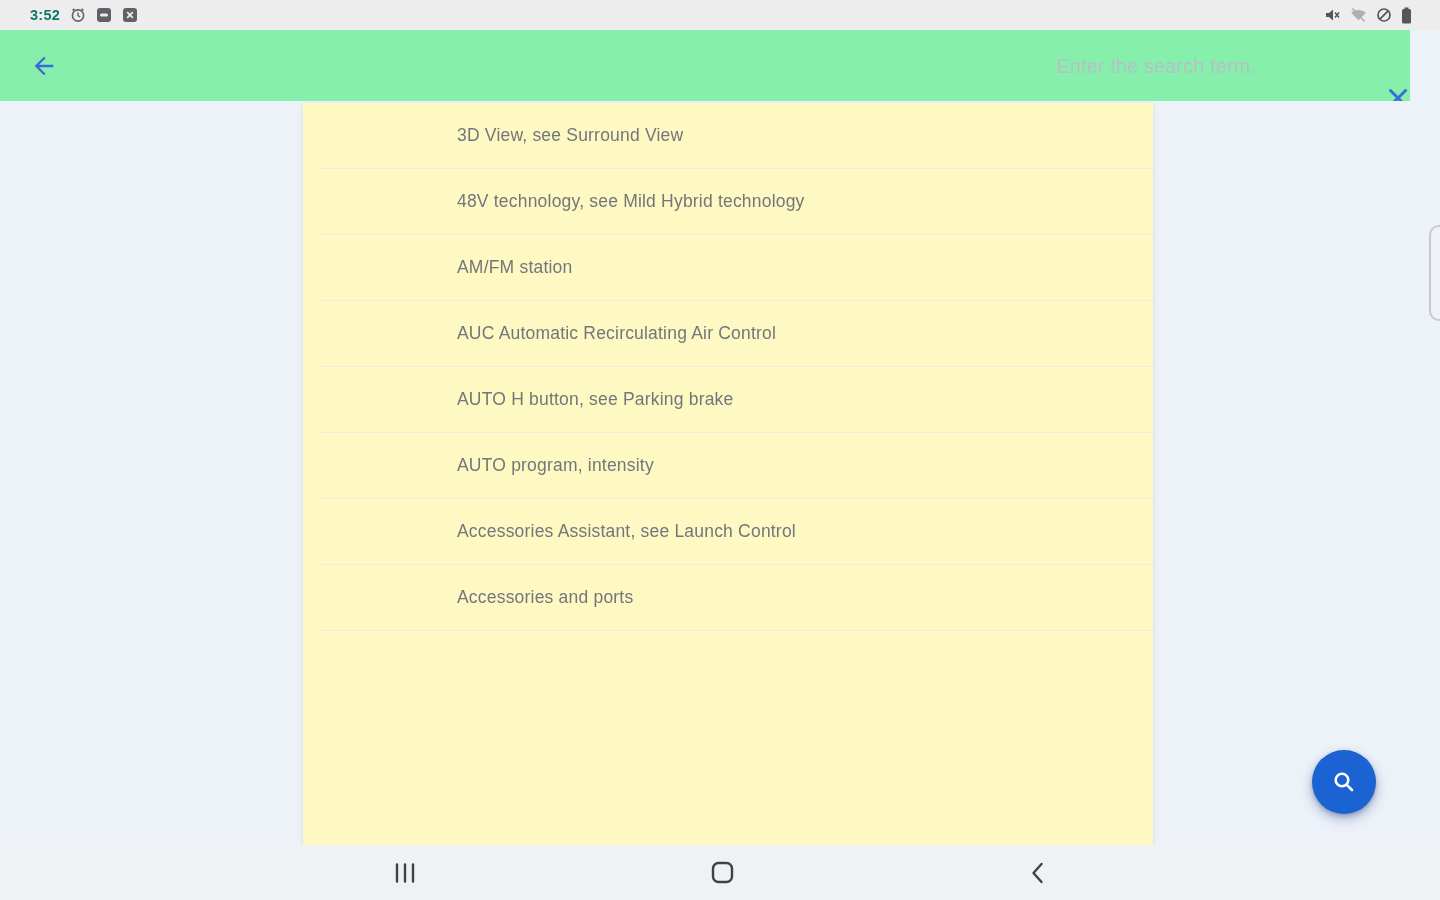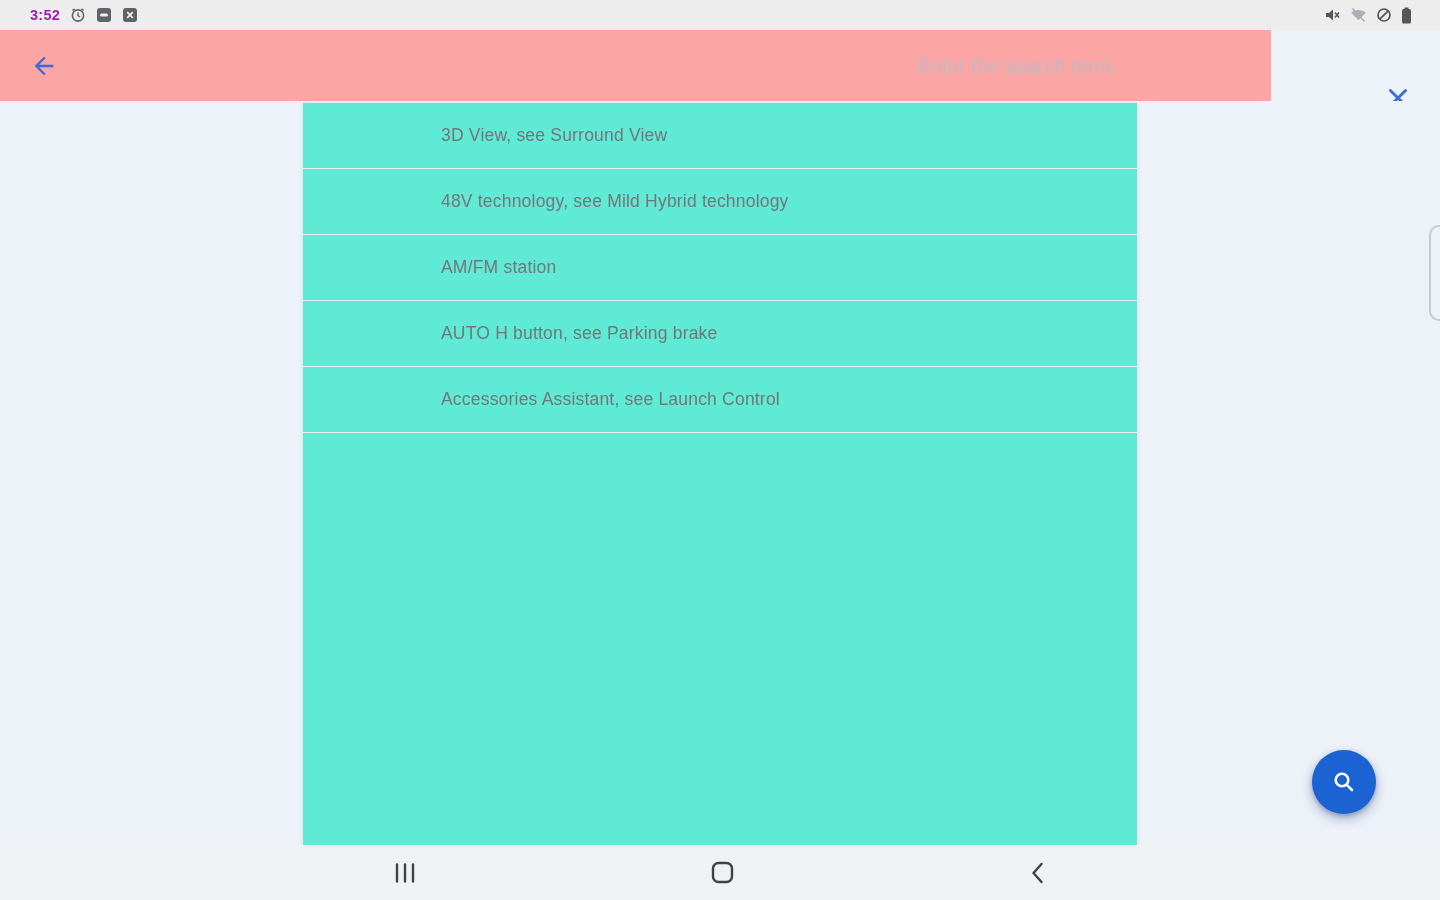--- a/index.html
+++ b/index.html
@@ -3,38 +3,38 @@
 <meta charset="utf-8">
 <style>
   html,body{margin:0;padding:0;width:1440px;height:900px;overflow:hidden;
     font-family:"Liberation Sans", sans-serif;background:#edf1f8;}
   .screen{position:relative;width:1440px;height:900px;}
 
   
   .status-bar{position:absolute;left:0;top:0;width:1440px;height:30px;background:#ededee;
     display:flex;align-items:center;color:#595d63;}
   .status-left{display:flex;align-items:center;gap:10px;margin-left:30px;}
-  .status-time{font-size:14.5px;font-weight:bold;letter-spacing:.3px;color:#a21caf;}
+  .status-time{font-size:14.5px;font-weight:bold;letter-spacing:.3px;color:#0f766e;}
   .status-right{display:flex;align-items:center;gap:9px;margin-left:auto;margin-right:28px;}
   .sicon{display:block;}
 
   
-  .app-bar{position:absolute;left:0;top:30px;width:1271px;height:71px;background:#fca5a5;
+  .app-bar{position:absolute;left:0;top:30px;width:1410px;height:71px;background:#86efac;
     border-bottom:1px solid #e6e6e6;box-shadow:0 1px 2px rgba(0,0,0,.04);}
   .back-btn{position:absolute;left:30px;top:22px;width:28px;height:28px;cursor:pointer;}
   .search-input{position:absolute;left:90px;right:152px;top:14px;height:42px;border:none;outline:none;
     font-family:"Liberation Sans", sans-serif;font-size:19.5px;text-align:right;color:#5a5e64;
     background:transparent;letter-spacing:.3px;}
   .search-input::placeholder{color:#b9bec6;opacity:1;}
   .close-btn{position:absolute;left:1385px;top:55px;width:26px;height:26px;cursor:pointer;}
 
   
   .content{position:absolute;left:0;top:101px;width:1440px;height:744px;background:#edf1f8;overflow:hidden;}
-  .panel{position:absolute;left:303px;top:2px;width:834px;height:742px;background:#5eead4;
-    box-shadow:0 1px 4px rgba(0,0,0,.10);}
+  .panel{position:absolute;left:303px;top:2px;width:834px;height:742px;background:#fef9c3;
+    box-shadow:0 1px 4px rgba(0,0,0,.10);padding-left:16px;}
   .row{height:65px;border-bottom:1px solid #ececec;display:flex;align-items:center;
     padding-left:138px;box-sizing:content-box;cursor:pointer;}
   .row-label{font-size:17.5px;color:#73767b;letter-spacing:.2px;}
   .scroll-thumb{position:absolute;left:1429px;top:124px;width:24px;height:92px;
     border:2px solid #c8cacd;border-radius:10px;background:transparent;}
 
   
   .fab{position:absolute;left:1312px;top:750px;width:64px;height:64px;border-radius:50%;
     background:#1b62d2;box-shadow:0 5px 12px rgba(20,60,140,.35),0 2px 4px rgba(0,0,0,.2);
     display:flex;align-items:center;justify-content:center;cursor:pointer;}
@@ -104,24 +104,33 @@
         <div class="row">
           <span class="row-label">3D View, see Surround View</span>
         </div>
         <div class="row">
           <span class="row-label">48V technology, see Mild Hybrid technology</span>
         </div>
         <div class="row">
           <span class="row-label">AM/FM station</span>
         </div>
         <div class="row">
+          <span class="row-label">AUC Automatic Recirculating Air Control</span>
+        </div>
+        <div class="row">
           <span class="row-label">AUTO H button, see Parking brake</span>
         </div>
         <div class="row">
+          <span class="row-label">AUTO program, intensity</span>
+        </div>
+        <div class="row">
           <span class="row-label">Accessories Assistant, see Launch Control</span>
+        </div>
+        <div class="row">
+          <span class="row-label">Accessories and ports</span>
         </div>
       </div>
     <div class="scroll-thumb"></div>
   </div>
 
   <div class="fab">
     <svg width="28" height="28" viewBox="0 0 28 28">
       <circle cx="12" cy="12" r="6.3" fill="none" stroke="#ffffff" stroke-width="2.6"></circle>
       <path d="M16.8 16.8L22 22" stroke="#ffffff" stroke-width="2.6" stroke-linecap="round"></path>
     </svg>

